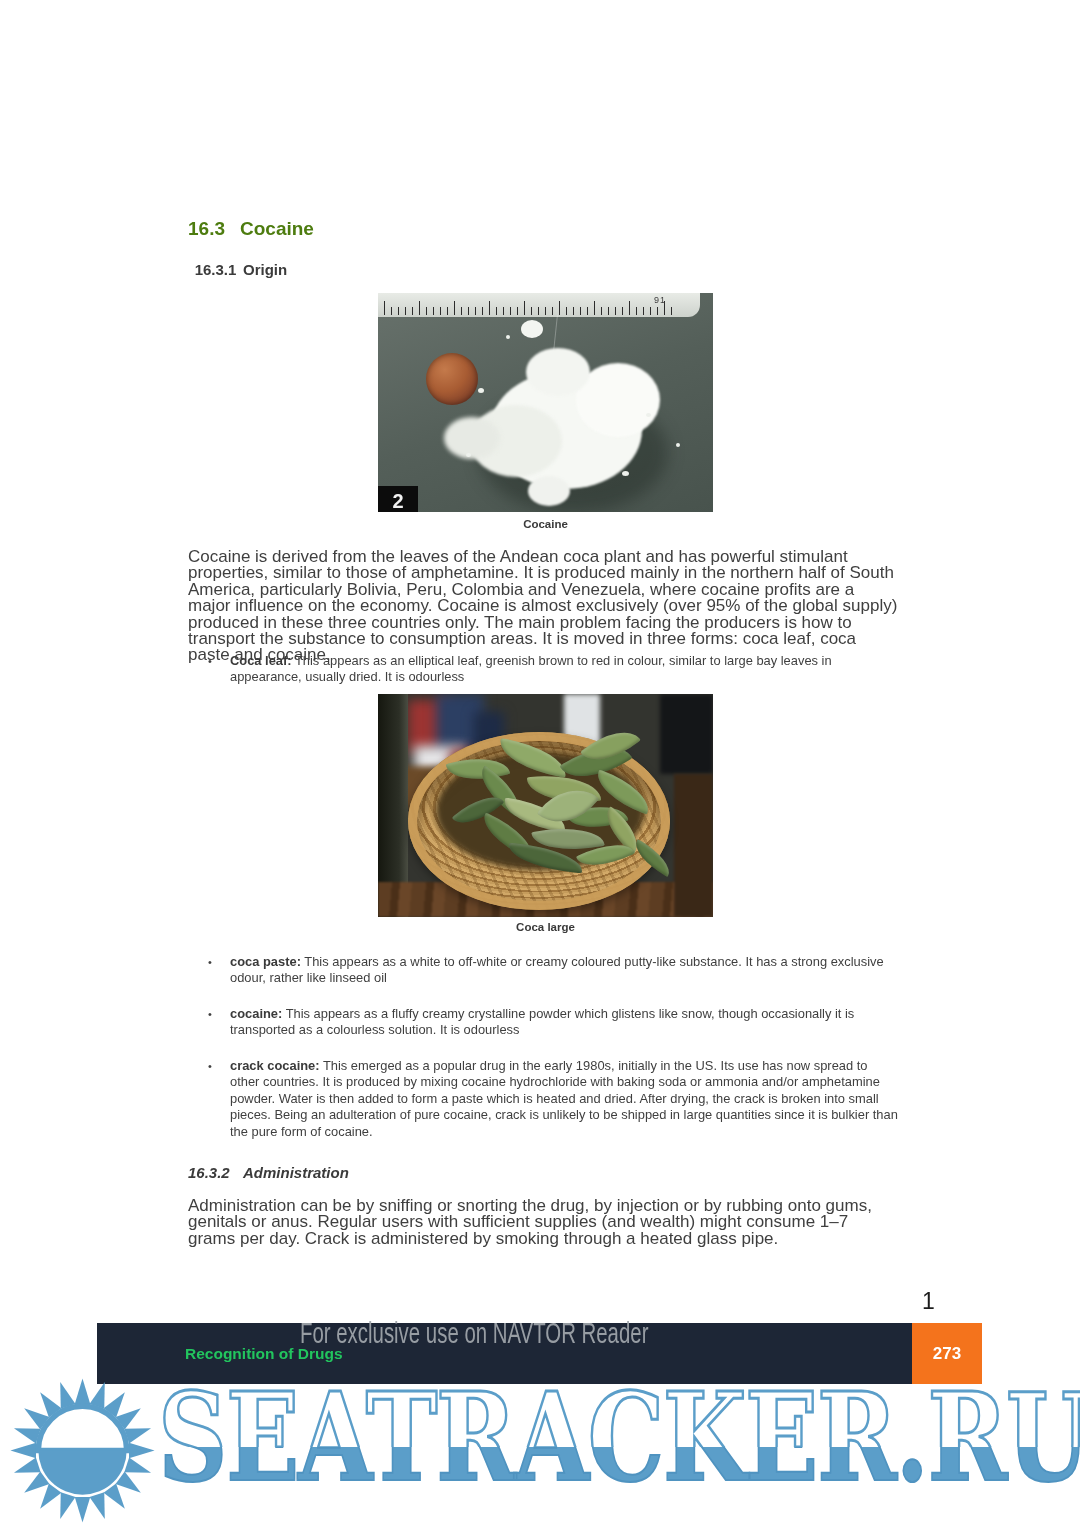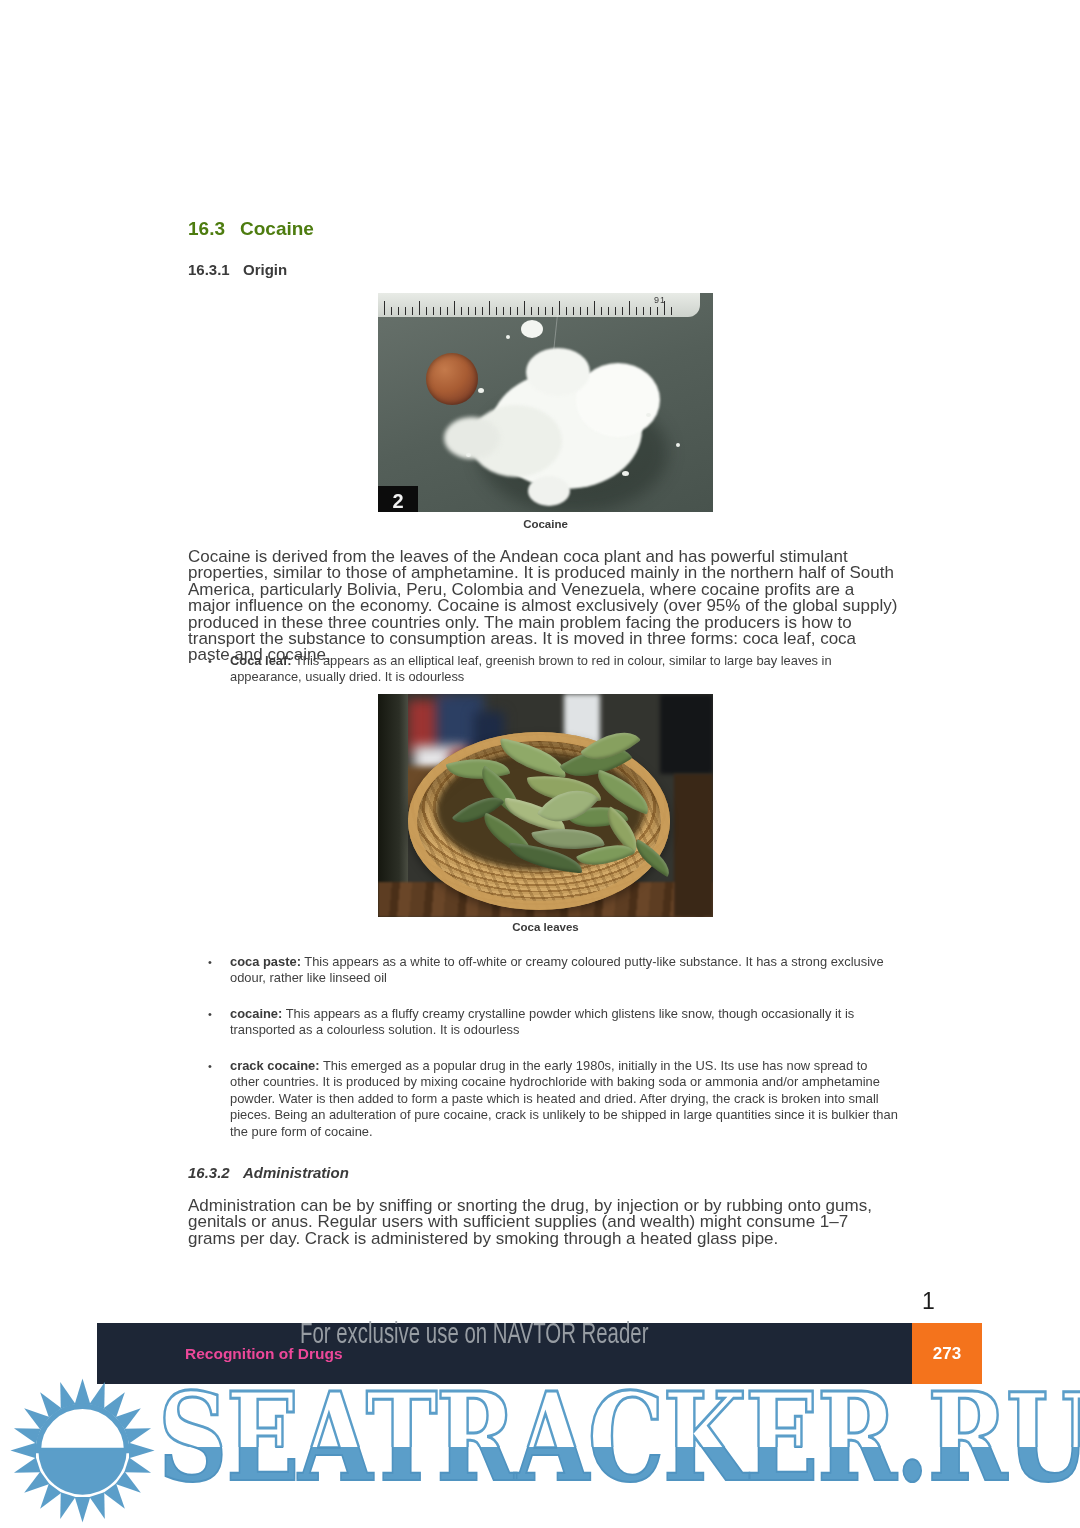--- a/index.html
+++ b/index.html
@@ -5,21 +5,21 @@
   html,body{margin:0;padding:0;background:#ffffff;}
   .page{position:relative;width:1080px;height:1528px;background:#ffffff;overflow:hidden;
         font-family:"Liberation Sans",sans-serif;color:#3f3f3f;}
   .abs{position:absolute;}
 
   
   .h1{top:218px;left:188px;font-size:19px;font-weight:bold;color:#4d7c0f;}
   .h1 .num{display:inline-block;width:52px;}
   .h2{font-size:15px;font-weight:bold;color:#3b3b3b;}
   .h2 .num{display:inline-block;width:55px;}
-  .h2.sub1{top:261px;left:188px;}
+  .h2.sub1{top:261px;left:188px;text-align:center;}
   .h2.sub2{top:1164px;left:188px;font-style:italic;}
 
   
   .para{left:188px;width:712px;font-size:17px;line-height:16.4px;color:#3f3f3f;}
   .para.origin{top:549px;}
   .para.admin{top:1198px;}
 
   .bullet{left:208px;width:690px;display:flex;font-size:12.9px;line-height:16.4px;}
   .bullet .marker{width:22px;flex:0 0 22px;font-size:11px;line-height:16.4px;}
   .bullet .btxt{width:668px;}
@@ -85,21 +85,21 @@
   .basket-rim{left:30px;top:38px;width:262px;height:178px;border-radius:50%;
       border:9px solid rgba(201,156,88,.95);box-sizing:border-box;
       box-shadow:inset 0 10px 14px rgba(60,36,8,.5), 0 4px 8px rgba(0,0,0,.35);}
   .basket-inner{left:58px;top:58px;width:208px;height:118px;border-radius:50%;background:#4a3a1e;filter:blur(3px);}
   .leaf{position:absolute;border-radius:5% 95% 5% 95%;box-shadow:inset 0 2px 3px rgba(255,255,255,.18), inset 0 -2px 3px rgba(0,0,0,.25);}
 
   
   .page-corner-num{top:1288px;left:922px;font-size:23px;color:#1c1c1c;}
   .footer-bar{top:1323px;left:97px;width:815px;height:61px;background:#1d2636;}
   .footer-title{position:absolute;left:88px;top:0;height:67px;line-height:61px;
-       color:#ec4899;font-weight:bold;font-size:15.5px;}
+       color:#22c55e;font-weight:bold;font-size:15.5px;}
   .page-badge{top:1323px;left:912px;width:70px;height:61px;background:#f4731c;
        color:#ffffff;font-weight:bold;font-size:17px;text-align:center;line-height:61px;}
   .reader-mark{top:1316px;left:300px;font-size:30px;color:rgba(158,163,170,.95);
        transform:scaleX(.68);transform-origin:left top;white-space:nowrap;}
 
   
   .sun{top:1373px;left:5px;width:155px;height:155px;}
   .wm-text{top:1376px;left:158px;width:1100px;height:122px;}
   .wm-text span{position:absolute;left:0;top:0;white-space:nowrap;
        font-family:"DejaVu Serif",serif;font-weight:bold;font-size:122px;line-height:122px;
@@ -179,21 +179,21 @@
     <div class="leaf" style="left:125px;top:108px;width:64px;height:26px;background:#a8b97f;transform:rotate(8deg);"></div>
     <div class="leaf" style="left:190px;top:110px;width:58px;height:26px;background:#6b8a4d;transform:rotate(-18deg);"></div>
     <div class="leaf" style="left:165px;top:92px;width:50px;height:40px;background:#9db27a;transform:rotate(-52deg);"></div>
     <div class="leaf" style="left:100px;top:130px;width:60px;height:24px;background:#5f7c44;transform:rotate(25deg);"></div>
     <div class="leaf" style="left:155px;top:132px;width:70px;height:26px;background:#85986b;transform:rotate(-10deg);"></div>
     <div class="leaf" style="left:220px;top:125px;width:48px;height:22px;background:#90a462;transform:rotate(40deg);"></div>
     <div class="leaf" style="left:130px;top:152px;width:75px;height:24px;background:#4c663a;transform:rotate(5deg);"></div>
     <div class="leaf" style="left:200px;top:150px;width:55px;height:22px;background:#7d9a5a;transform:rotate(-25deg);"></div>
     <div class="leaf" style="left:252px;top:155px;width:45px;height:18px;background:#5f7c44;transform:rotate(30deg);"></div>
   </div>
-  <div class="abs caption cap2">Coca leaves</div>
+  <div class="abs caption cap2">Coca large</div>
 
   <div class="abs bullet b2">
     <span class="marker">•</span>
     <span class="btxt"><span class="term">coca paste:</span><span> This appears as a white to off-white or creamy coloured putty-like substance. It has a strong exclusive odour, rather like linseed oil</span></span>
   </div>
   <div class="abs bullet b3">
     <span class="marker">•</span>
     <span class="btxt"><span class="term">cocaine:</span><span> This appears as a fluffy creamy crystalline powder which glistens like snow, though occasionally it is transported as a colourless solution. It is odourless</span></span>
   </div>
   <div class="abs bullet b4">

